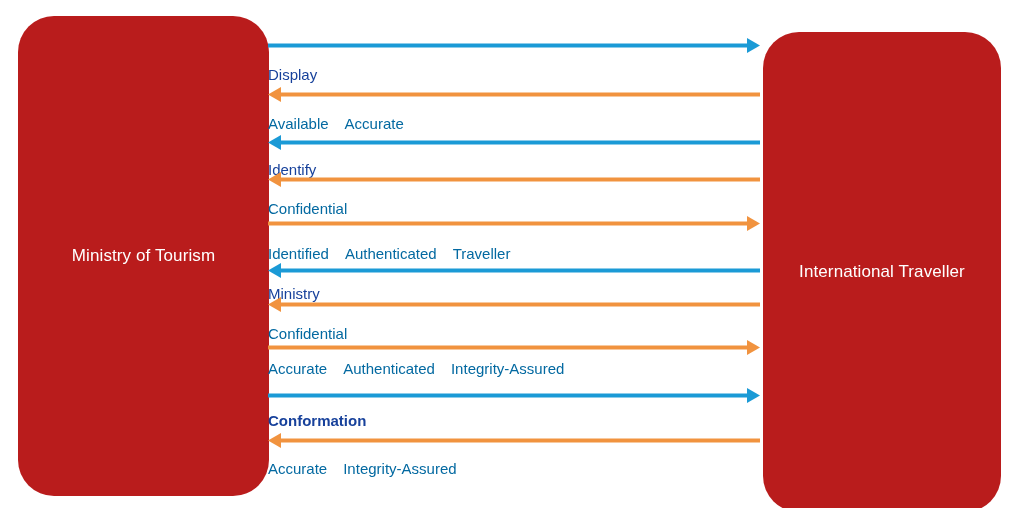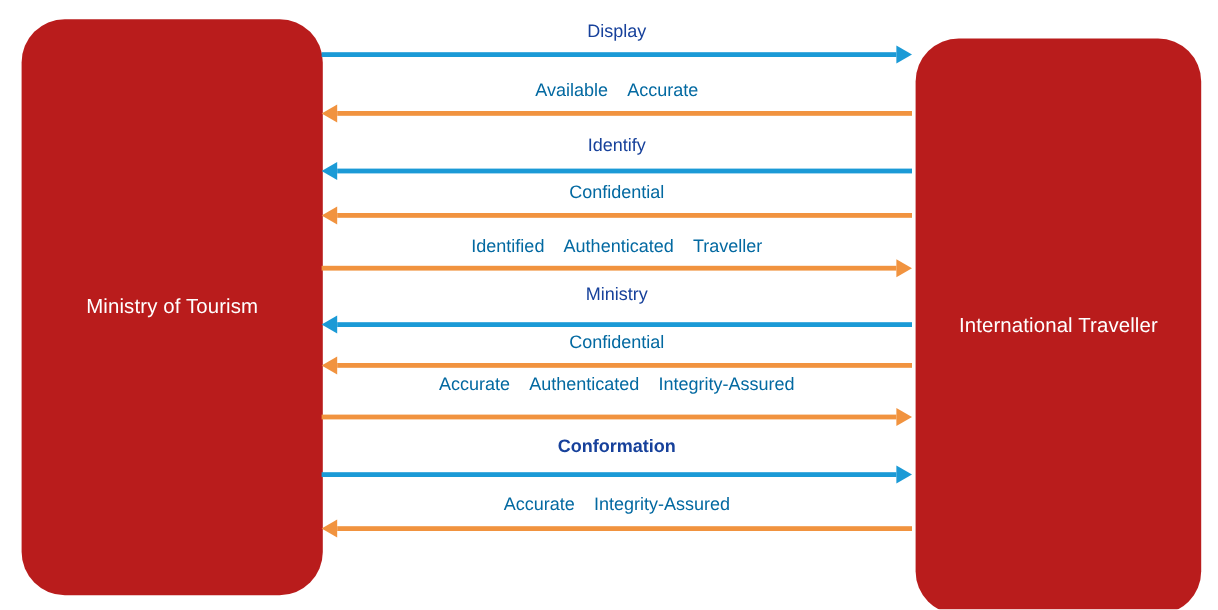--- a/index.html
+++ b/index.html
@@ -51,24 +51,25 @@
   .msg {
     position: absolute;
     left: 268px;
     width: 492px;
     height: 0;
   }
   .msg-label {
     position: absolute;
     left: 0;
     width: 100%;
-    text-align: center;
+    text-align: left;
     font-size: 15px;
     font-family: "Liberation Sans", sans-serif;
     white-space: nowrap;
+    margin-top: 48px;
   }
   .msg-label.primary {
     color: #17419B;
   }
   .msg-label.secondary {
     color: #0369a1;
   }
   .msg-label .tag {
     display: inline-block;
   }

